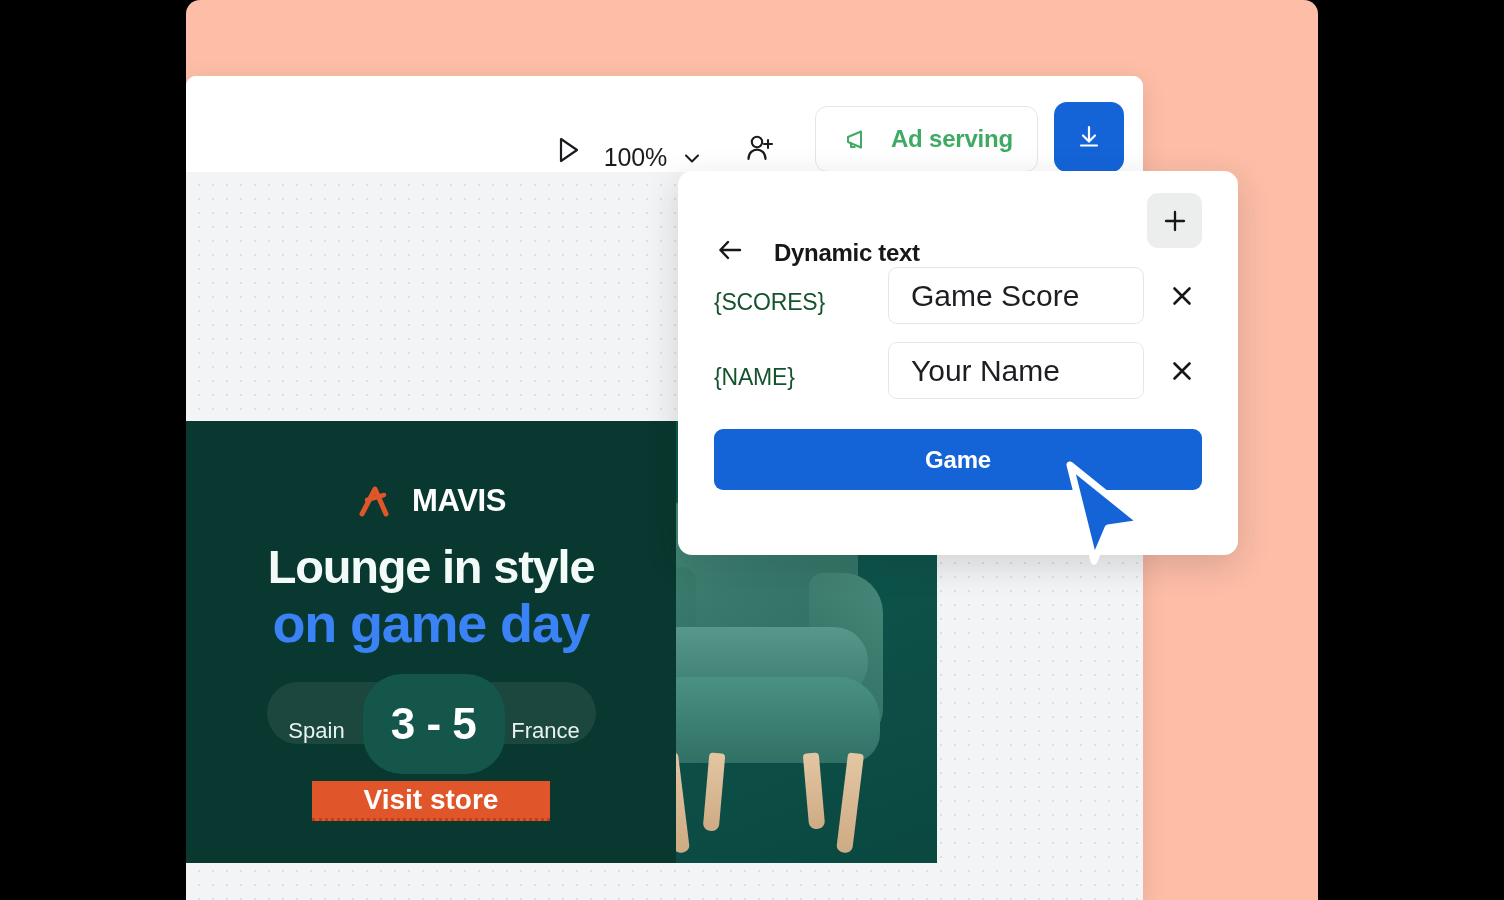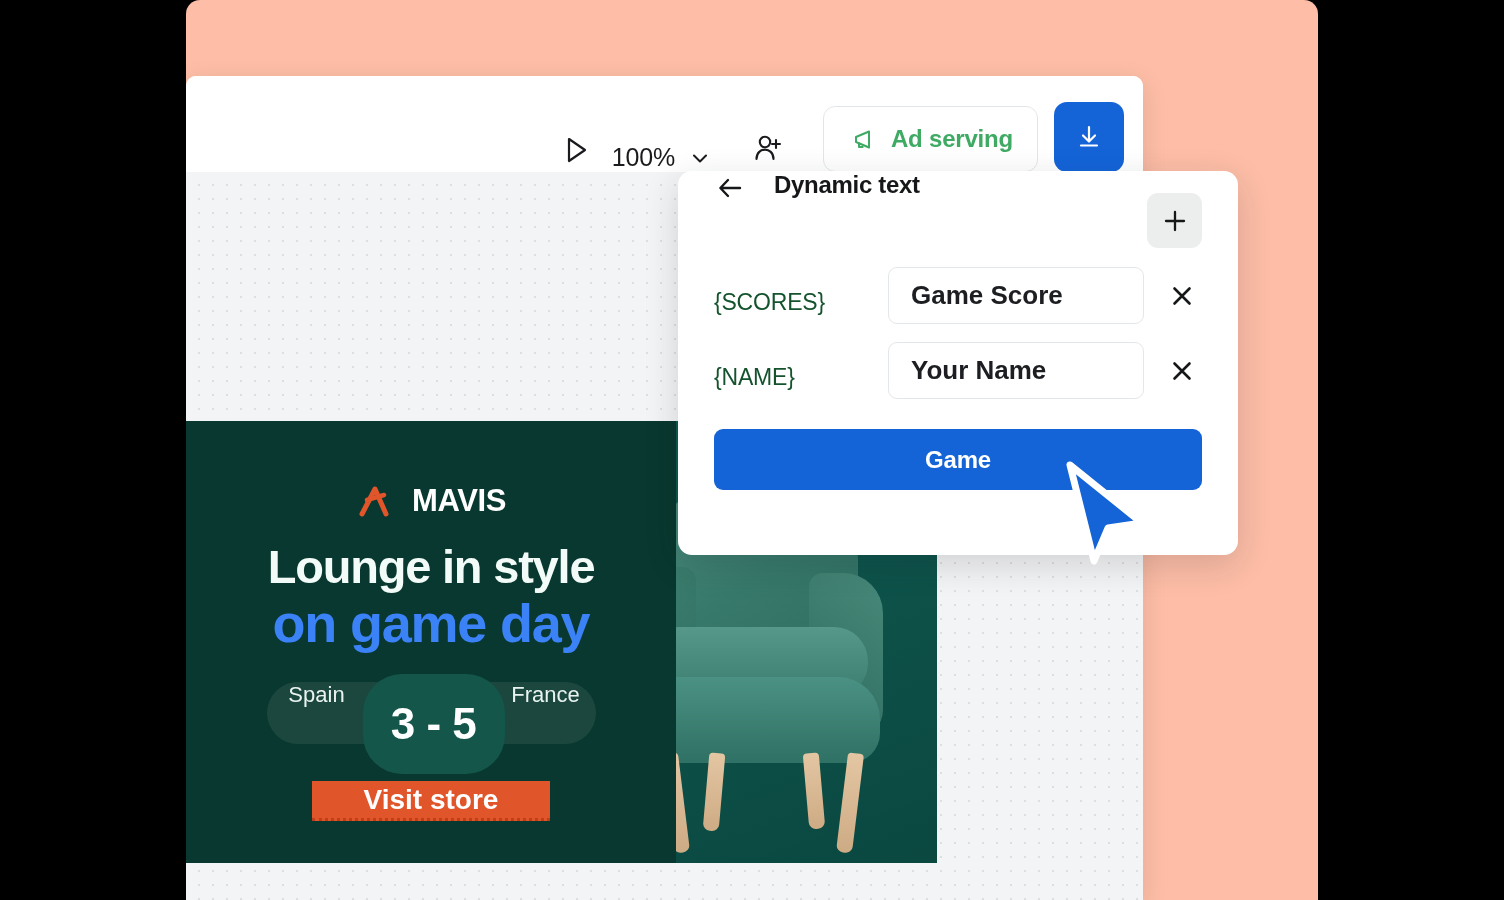--- a/index.html
+++ b/index.html
@@ -80,21 +80,21 @@
     font-weight: 400;
     color: #1b1b1f;
     letter-spacing: -0.2px;
   }
 
   .invite-btn { width: 46px; height: 46px; margin-right: 32px; }
 
   .ad-serving {
     display: flex;
     align-items: center;
-    gap: 13px;
+    gap: 21px;
     height: 66px;
     padding: 0 24px;
     border: 1.5px solid #e3e6e8;
     border-radius: 12px;
     background: #ffffff;
     cursor: pointer;
     margin-right: 16px;
   }
   .ad-serving-label {
     font-size: 24px;
@@ -226,21 +226,21 @@
     letter-spacing: -1.2px;
   }
 
   .score-row {
     margin: 31px auto 0;
     width: 329px;
     height: 62px;
     border-radius: 31px;
     background: rgba(255,255,255,0.08);
     display: flex;
-    align-items: flex-start;
+    align-items: flex-end;
     justify-content: space-between;
     position: relative;
   }
   .team {
     font-size: 22px;
     color: #e9f3ef;
     font-weight: 400;
     width: 100px;
     text-align: center;
   }
@@ -290,21 +290,21 @@
     background: #ffffff;
     border-radius: 14px;
     box-shadow: 0 10px 34px rgba(22,30,40,0.16);
     padding: 0 36px;
   }
 
   .panel-head {
     position: relative;
     height: 96px;
     display: flex;
-    align-items: flex-start;
+    align-items: flex-end;
   }
   .back-arrow {
     width: 34px; height: 34px;
     display: flex; align-items: center; justify-content: center;
     cursor: pointer;
     margin-right: 12px;
   }
   .panel-title {
     font-size: 24px;
     font-weight: 700;
@@ -340,25 +340,24 @@
     letter-spacing: -0.2px;
     margin-top: 14px;
   }
   .var-input {
     width: 256px;
     height: 57px;
     border: 1.5px solid #e4e7e9;
     border-radius: 9px;
     background: #ffffff;
     font-family: "Liberation Sans", sans-serif;
-    font-size: 26px;
+    font-size: 30px;
     color: #1c1e21;
     padding: 0 22px;
     outline: none;
-    font-weight: bold;
   }
   .remove-btn {
     width: 46px;
     height: 46px;
     margin-left: 18px;
     display: flex;
     align-items: center;
     justify-content: center;
     background: transparent;
     border: none;

